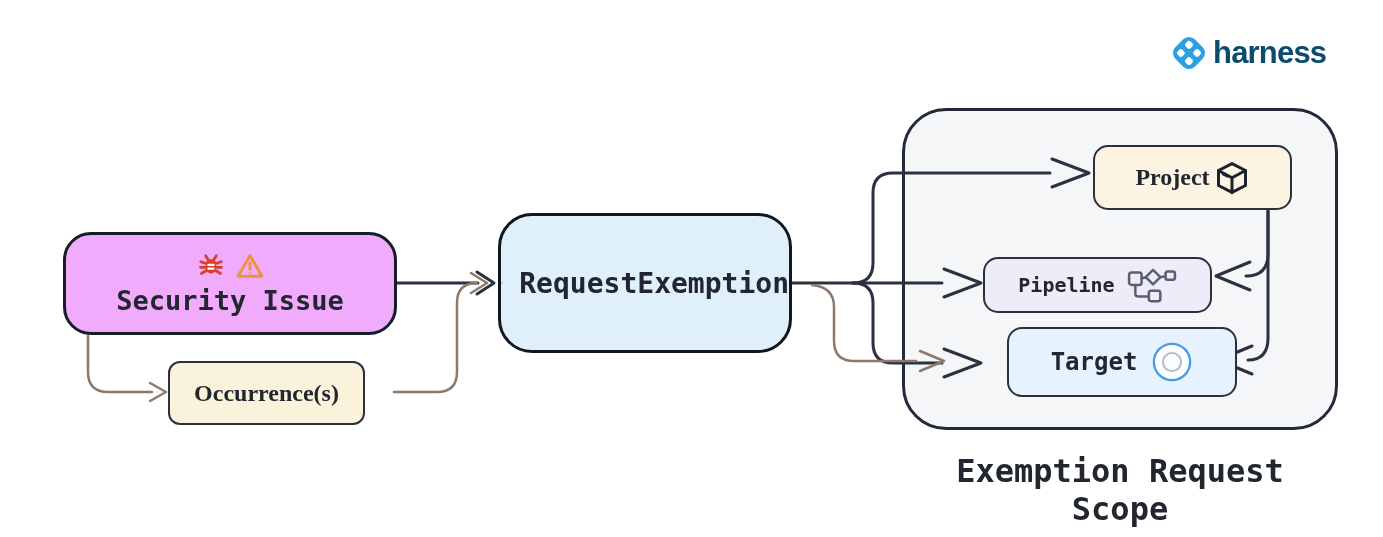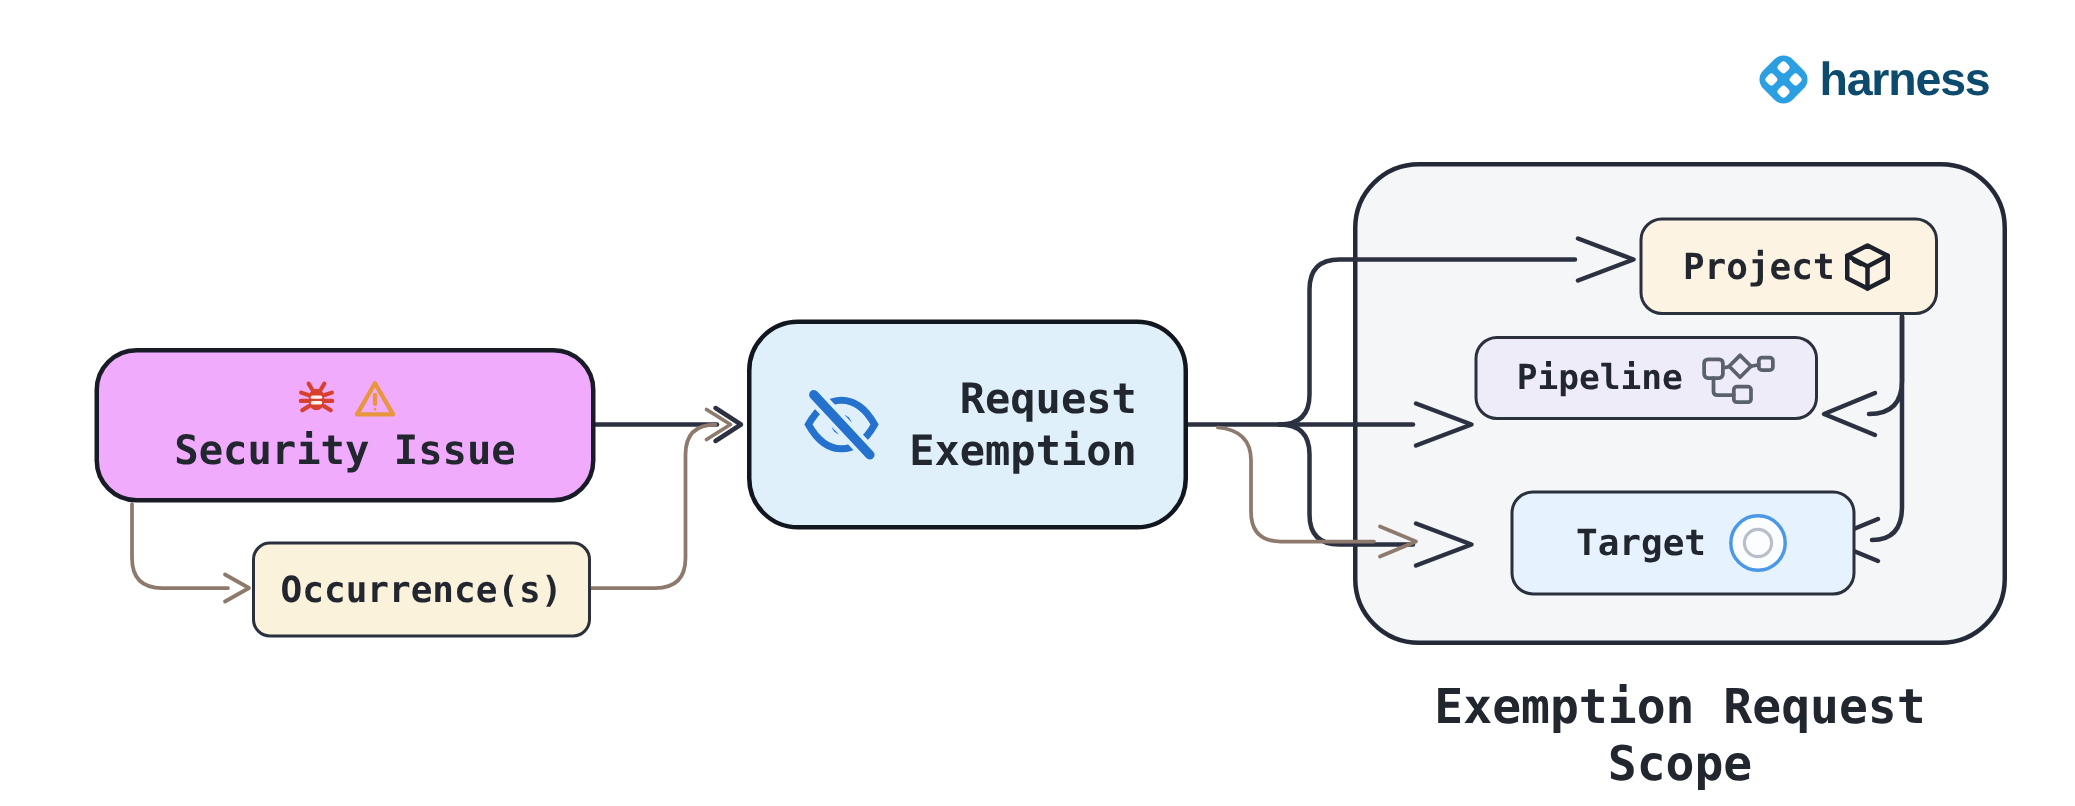--- a/index.html
+++ b/index.html
@@ -17,44 +17,45 @@
   }
   .node .lbl{white-space:pre;}
   
   .security{
     left:63px;top:232px;width:334px;height:103px;
     background:#f0abfc;border:3px solid #171c26;border-radius:28px;
     flex-direction:column;gap:4px;font-size:27px;
   }
   .security .icon-row{display:flex;gap:9px;align-items:center;}
   .occurrence{
-    left:168px;top:361px;width:226px;height:64px;
+    left:168px;top:361px;width:197px;height:64px;
     background:#fbf2dc;border:2px solid #2a303c;border-radius:12px;
     font-size:24px;
+    font-family:Liberation Serif, serif;
   }
   .request{
     left:498px;top:213px;width:294px;height:140px;
     background:#dff0fb;border:3.5px solid #12161f;border-radius:34px;
     gap:16px;font-size:28px;
   }
-  .request .lines{display:flex;flex-direction:column;align-items:flex-end;line-height:1.25;}
+  .request .lines{display:flex;align-items:flex-end;line-height:1.25;}
   .scope-box{
     position:absolute;z-index:0;box-sizing:border-box;
     left:902px;top:108px;width:436px;height:322px;
     background:#f4f6f8;border:3px solid #232936;border-radius:44px;
   }
   .project{
     left:1093px;top:145px;width:199px;height:65px;
     background:#fdf3e3;border:2px solid #2a303c;border-radius:15px;
-    gap:4px;font-size:24px;
+    gap:4px;font-size:24px;font-family:Liberation Serif, serif;
   }
   .pipeline{
-    left:983px;top:224px;width:229px;height:56px;
+    left:983px;top:257px;width:229px;height:56px;
     background:#efecfa;border:2px solid #2a303c;border-radius:15px;
-    gap:12px;font-size:23px;
+    gap:12px;font-size:20px;
   }
   .target{
     left:983px;top:327px;width:230px;height:70px;
     background:#e6f2fd;border:2px solid #2a303c;border-radius:15px;
     gap:14px;font-size:24px;margin-left:24px;
   }
   .scope-label{
     position:absolute;z-index:2;left:902px;top:452px;width:436px;
     text-align:center;font-size:32px;font-weight:bold;color:#22262e;
   }

